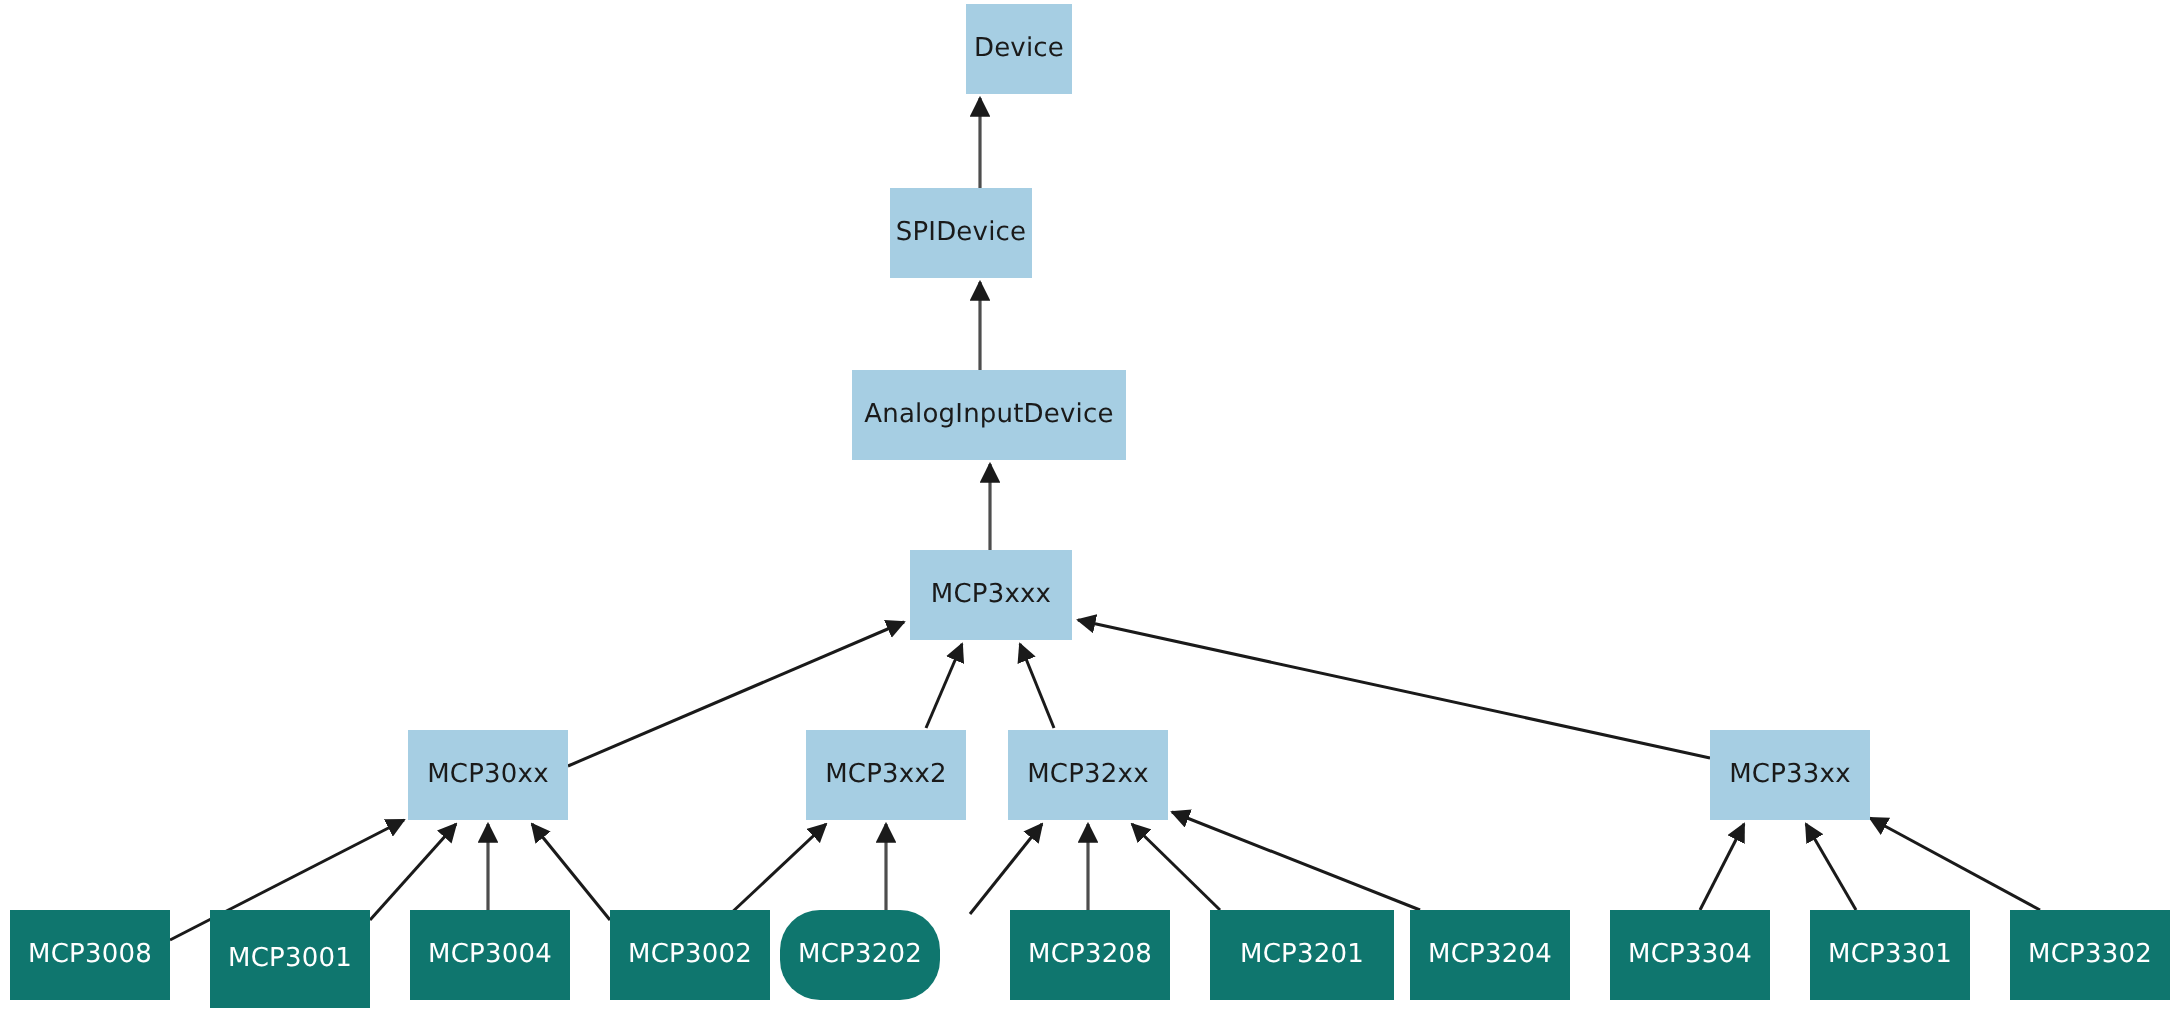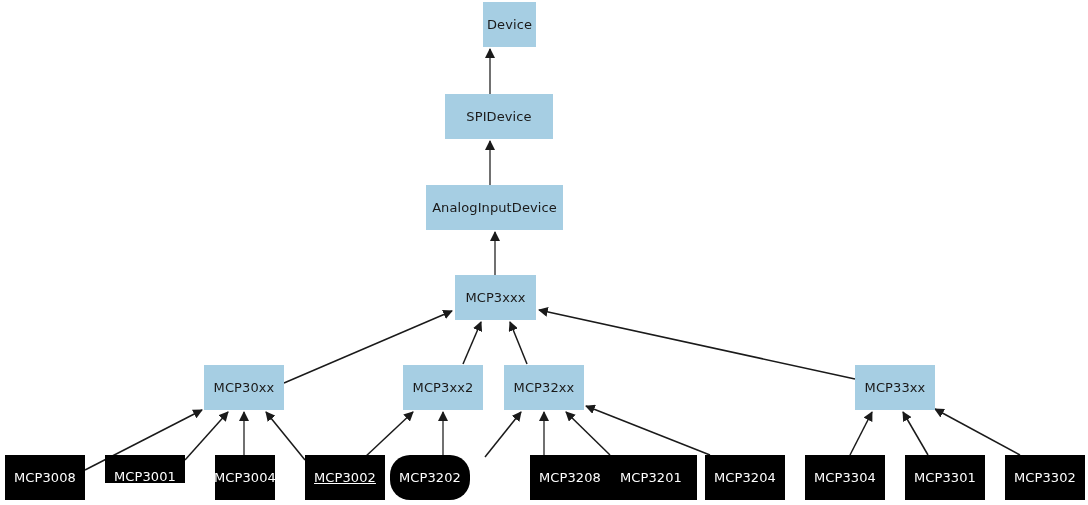--- a/index.html
+++ b/index.html
@@ -32,21 +32,21 @@
     font-size: 13px;
     line-height: 1;
     white-space: nowrap;
     letter-spacing: 0.1px;
   }
   .node.base {
     background: #a6cee3;
     color: #1a1a1a;
   }
   .node.leaf {
-    background: #000000;
+    background: #0f766e;
     color: #ffffff;
   }
 </style>
 </head>
 <body>
 
 <div id="diagram-root">
   <svg id="edge-layer" viewBox="0 0 1088 505" width="1088" height="505" xmlns="http://www.w3.org/2000/svg">
       <defs>
         <marker id="arrowhead" viewBox="0 0 10 10" refX="9" refY="5" markerWidth="6.5" markerHeight="6.5" orient="auto-start-reverse" markerUnits="strokeWidth">
@@ -71,21 +71,21 @@
       <line x1="610" y1="455" x2="566" y2="412" stroke="#1a1a1a" stroke-width="1.5" marker-end="url(#arrowhead)"></line>
       <line x1="710" y1="455" x2="586" y2="406" stroke="#1a1a1a" stroke-width="1.5" marker-end="url(#arrowhead)"></line>
       <line x1="850" y1="455" x2="872" y2="412" stroke="#1a1a1a" stroke-width="1.5" marker-end="url(#arrowhead)"></line>
       <line x1="928" y1="455" x2="903" y2="412" stroke="#1a1a1a" stroke-width="1.5" marker-end="url(#arrowhead)"></line>
       <line x1="1020" y1="455" x2="935" y2="409" stroke="#1a1a1a" stroke-width="1.5" marker-end="url(#arrowhead)"></line>
     </svg>
   <div id="node-layer">
       <div class="node base" style="left: 459px; top: 2px; width: 53px; height: 45px; margin-left: 24px;">
         <span>Device</span>
       </div>
-      <div class="node base" style="left: 445px; top: 94px; width: 108px; height: 45px;">
+      <div class="node base" style="left: 445px; top: 94px; width: 71px; height: 45px;">
         <span>SPIDevice</span>
       </div>
       <div class="node base" style="left: 426px; top: 185px; width: 137px; height: 45px; align-items: center;">
         <span>AnalogInputDevice</span>
       </div>
       <div class="node base" style="left: 455px; top: 275px; width: 81px; height: 45px;">
         <span>MCP3xxx</span>
       </div>
       <div class="node base" style="left: 204px; top: 365px; width: 80px; height: 45px;">
         <span>MCP30xx</span>
@@ -95,33 +95,33 @@
       </div>
       <div class="node base" style="left: 504px; top: 365px; width: 80px; height: 45px;">
         <span>MCP32xx</span>
       </div>
       <div class="node base" style="left: 855px; top: 365px; width: 80px; height: 45px;">
         <span>MCP33xx</span>
       </div>
       <div class="node leaf" style="left: 5px; top: 455px; width: 80px; height: 45px;">
         <span>MCP3008</span>
       </div>
-      <div class="node leaf" style="left: 105px; top: 455px; width: 80px; height: 28px; align-items: flex-end;">
+      <div class="node leaf" style="left: 105px; top: 455px; width: 80px; height: 49px;">
         <span>MCP3001</span>
       </div>
-      <div class="node leaf" style="left: 215px; top: 455px; width: 60px; height: 45px;">
+      <div class="node leaf" style="left: 205px; top: 455px; width: 80px; height: 45px;">
         <span>MCP3004</span>
       </div>
-      <div class="node leaf" style="left: 305px; top: 455px; width: 80px; height: 45px; text-decoration: underline;">
+      <div class="node leaf" style="left: 305px; top: 455px; width: 80px; height: 45px;">
         <span>MCP3002</span>
       </div>
       <div class="node leaf" style="left: 390px; top: 455px; width: 80px; height: 45px; border-radius: 20px;">
         <span>MCP3202</span>
       </div>
-      <div class="node leaf" style="left: 530px; top: 455px; width: 80px; height: 45px;">
+      <div class="node leaf" style="left: 505px; top: 455px; width: 80px; height: 45px;">
         <span>MCP3208</span>
       </div>
       <div class="node leaf" style="left: 605px; top: 455px; width: 92px; height: 45px;">
         <span>MCP3201</span>
       </div>
       <div class="node leaf" style="left: 705px; top: 455px; width: 80px; height: 45px;">
         <span>MCP3204</span>
       </div>
       <div class="node leaf" style="left: 805px; top: 455px; width: 80px; height: 45px;">
         <span>MCP3304</span>

